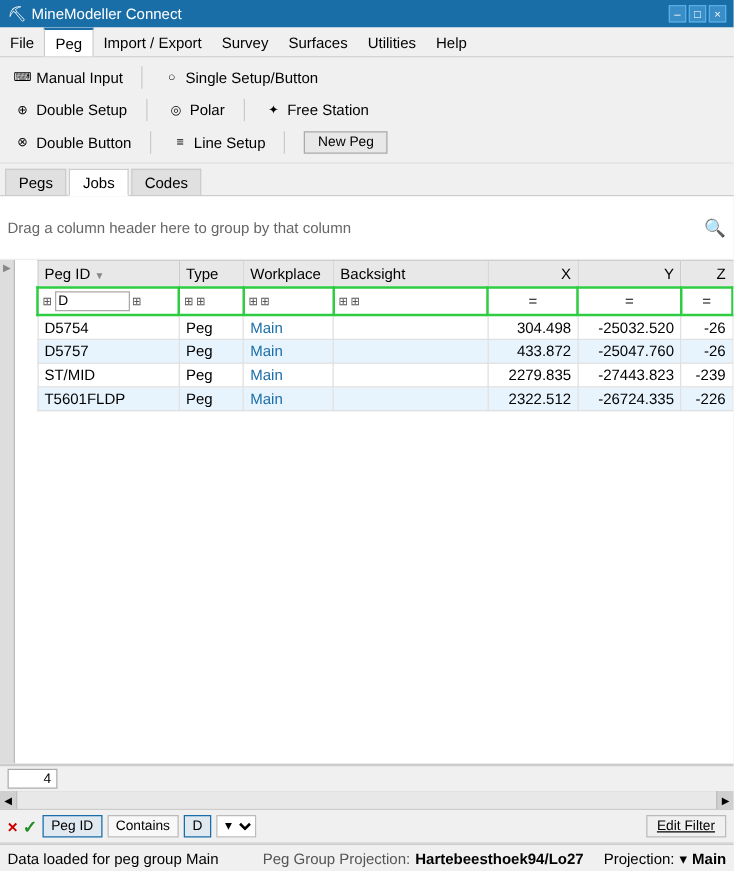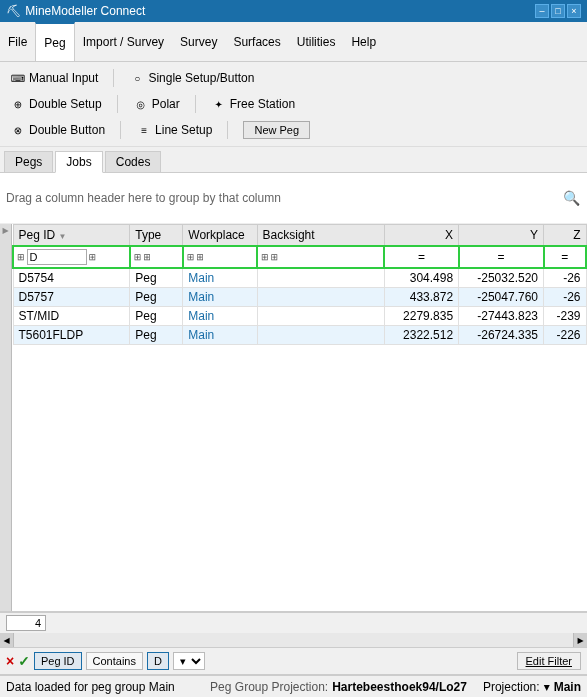--- a/index.html
+++ b/index.html
@@ -25,21 +25,21 @@
       color: white;
       font-size: 9px;
       display: flex; align-items: center; justify-content: center;
       cursor: pointer;
     }
 
     
     .menu-bar {
       background: #f0f0f0;
       border-bottom: 1px solid #ccc;
-      height: 40px;
+      height: 24px;
       display: flex;
       align-items: center;
     }
     .menu-item {
       padding: 2px 8px;
       cursor: pointer;
       height: 100%;
       display: flex; align-items: center;
       font-size: 12px;
     }
@@ -233,20 +233,21 @@
     .content-flex {
       display: flex;
       flex-direction: column;
       flex: 1;
       overflow: hidden;
     }
     .table-container {
       flex: 1;
       overflow: auto;
       background: white;
+      padding-left: 17px;
     }
     .left-scroll-indicator {
       width: 12px;
       background: #ddd;
       border-right: 1px solid #bbb;
       display: flex; align-items: flex-start; justify-content: center;
       font-size: 8px;
       color: #888;
       padding-top: 2px;
       cursor: pointer;
@@ -270,21 +271,21 @@
     <div class="title-bar-right">
       <div class="title-btn">–</div>
       <div class="title-btn">□</div>
       <div class="title-btn">×</div>
     </div>
   </div>
 
   <div class="menu-bar">
     <div class="menu-item">File</div>
     <div class="menu-item active">Peg</div>
-    <div class="menu-item">Import / Survey</div>
+    <div class="menu-item">Import / Export</div>
     <div class="menu-item">Survey</div>
     <div class="menu-item">Surfaces</div>
     <div class="menu-item">Utilities</div>
     <div class="menu-item">Help</div>
   </div>
 
   <div class="toolbar">
     <div class="toolbar-row">
       <div class="tb-btn">
         <span class="tb-icon">⌨</span>

